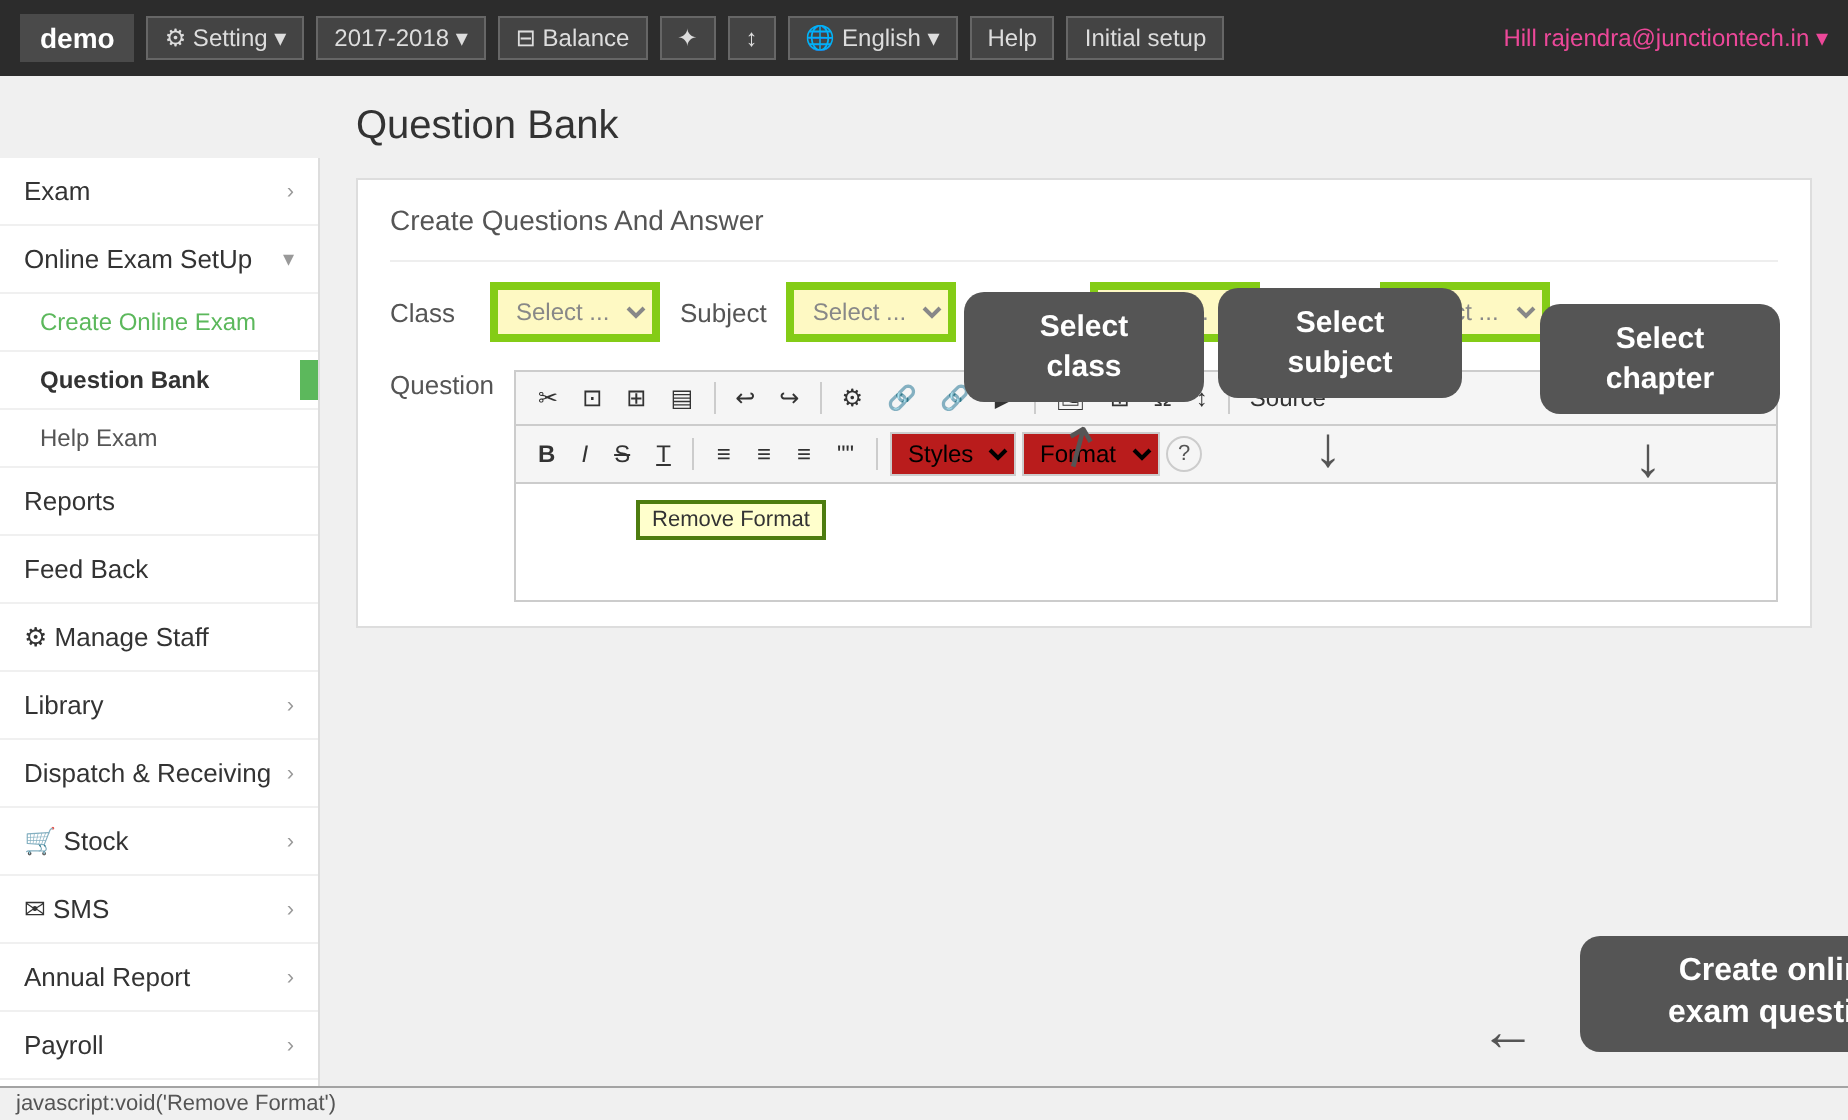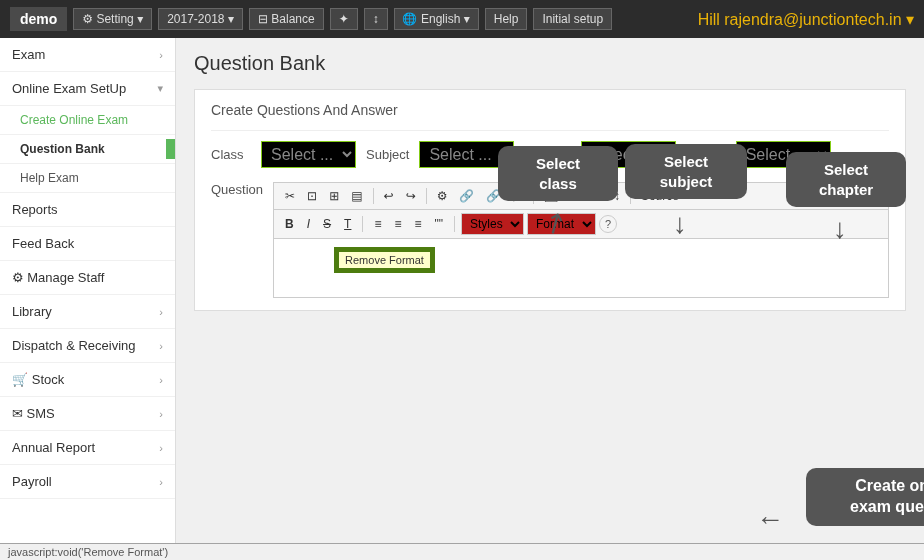--- a/index.html
+++ b/index.html
@@ -29,37 +29,38 @@
       border: 1px solid #666;
       padding: 3px 8px;
       font-size: 12px;
       cursor: pointer;
       display: flex;
       align-items: center;
       gap: 3px;
     }
     .top-bar .spacer { flex: 1; }
     .top-bar .user-info {
-      font-size: 16px;
-      color: #eab308;
+      font-size: 12px;
+      color: #ec4899;
     }
 
     
     .layout {
       display: flex;
       height: calc(560px - 38px);
     }
 
     
     .sidebar {
-      width: 176px;
+      width: 160px;
       background: #fff;
       border-right: 1px solid #ddd;
       overflow-y: auto;
       flex-shrink: 0;
+      margin-top: 41px;
     }
     .sidebar-item {
       padding: 9px 12px;
       color: #333;
       cursor: pointer;
       display: flex;
       align-items: center;
       justify-content: space-between;
       border-bottom: 1px solid #f0f0f0;
       font-size: 13px;
@@ -157,21 +158,21 @@
     .editor-area {
       border: 1px solid #ccc;
       min-height: 60px;
       background: #fff;
       padding: 6px;
       position: relative;
     }
     .remove-format-tooltip {
       position: absolute;
       background: #ffffcc;
-      border: 5px solid #4d7c0f;
+      border: 2px solid #4d7c0f;
       padding: 2px 6px;
       font-size: 11px;
       color: #333;
       top: 8px;
       left: 60px;
     }
 
     
     .callout {
       position: absolute;
@@ -180,25 +181,25 @@
       border-radius: 10px;
       padding: 8px 14px;
       font-size: 15px;
       font-weight: bold;
       text-align: center;
       line-height: 1.3;
     }
 
     
     select.inline-select {
-      border: 1px solid #84cc16;
+      border: 4px solid #84cc16;
       padding: 3px 5px;
-      font-size: 16px;
+      font-size: 12px;
       color: #888;
-      background: #000000;
+      background: #fef9c3;
       cursor: pointer;
     }
 
     .bold-toolbar { font-weight: bold; }
     .italic-toolbar { font-style: italic; }
     .strike-toolbar { text-decoration: line-through; }
 
     .styles-select, .format-select {
       border: 1px solid #ccc;
       padding: 2px 4px;

